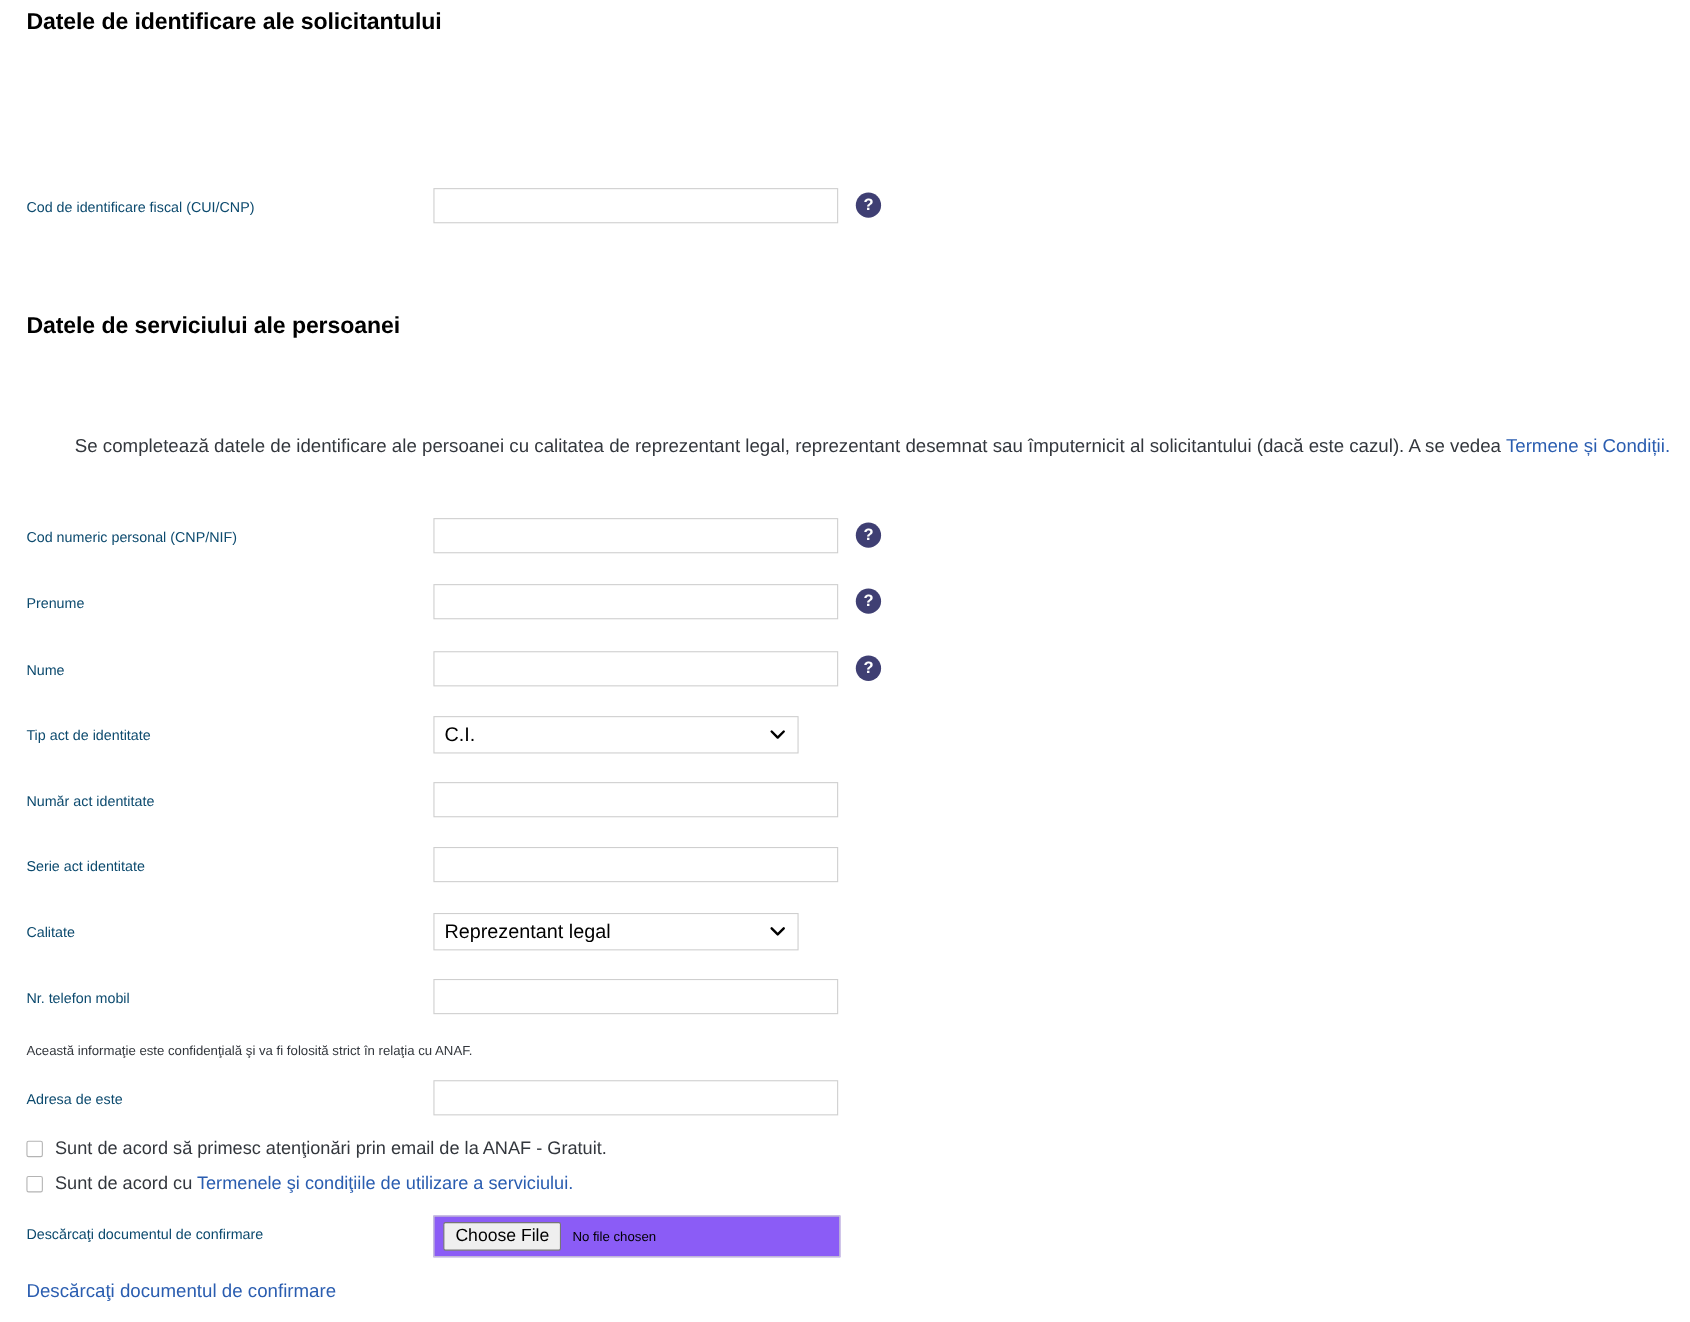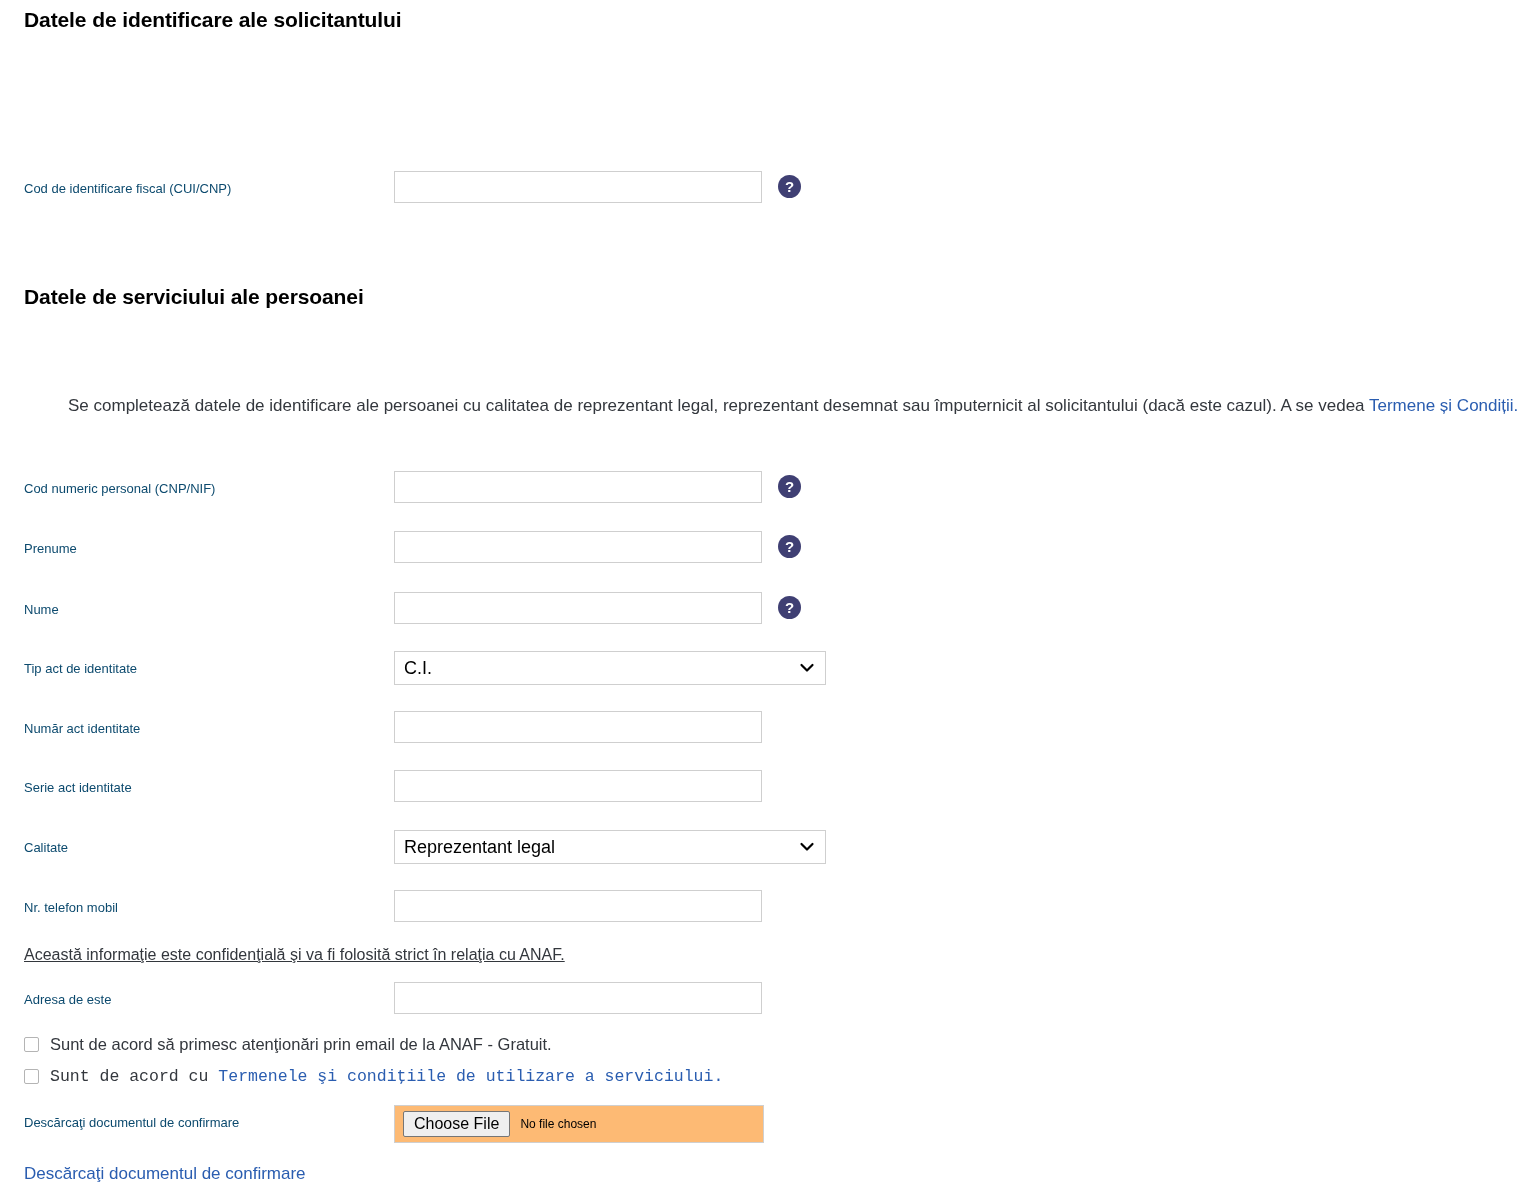--- a/index.html
+++ b/index.html
@@ -45,23 +45,22 @@
     color: #33373d;
     line-height: 28px;
   }
   #intro-paragraph {
     top: 392px;
     width: 1510px;
     margin-left: 44px;
   }
   #confidential-note {
     top: 941px;
-    font-size: 16px;
-    white-space: nowrap;
-    text-decoration: underline;
+    font-size: 12px;
+    white-space: nowrap;
   }
 
   a.link, .link {
     color: #2a5db0;
     text-decoration: none;
     cursor: pointer;
   }
 
   
   .field-row {
@@ -92,21 +91,21 @@
     font-size: 16px;
     color: #000;
     padding: 0 4px;
     outline: none;
   }
 
   .select-box {
     position: absolute;
     left: 394px;
     top: 0;
-    width: 432px;
+    width: 332px;
     height: 34px;
     box-sizing: border-box;
     border: 1px solid #cfcfcf;
     background: #ffffff;
     display: flex;
     align-items: center;
     padding: 0 10px 0 9px;
     cursor: pointer;
   }
   .select-value {
@@ -172,21 +171,21 @@
   
   #file-row { top: 1105px; }
   .file-wrap {
     position: absolute;
     left: 394px;
     top: 0;
     width: 370px;
     height: 38px;
     box-sizing: border-box;
     border: 1px solid #cfcfcf;
-    background: #fdba74;
+    background: #8b5cf6;
     display: flex;
     align-items: center;
     padding-left: 8px;
   }
   .file-button {
     background: #efefef;
     border: 1px solid #767676;
     border-radius: 2px;
     padding: 3px 10px;
     font-family: "Liberation Sans", sans-serif;
@@ -286,21 +285,21 @@
   <div class="field-row" style="top:982px;">
     <span class="field-label">Adresa de este</span>
     <input class="text-input" type="text" value="" style="">
   </div>
 
   <div class="check-row" style="top:1033px;">
     <span class="checkbox"></span>
     <span class="check-label">Sunt de acord să primesc atenţionări prin email de la ANAF - Gratuit.</span>
   </div>
 
-  <div class="check-row" style="top:1065px;font-family:Liberation Mono, monospace;">
+  <div class="check-row" style="top:1065px;">
     <span class="checkbox"></span>
     <span class="check-label"><span>Sunt de acord cu </span><a class="link">Termenele şi condiţiile de utilizare a serviciului.</a></span>
   </div>
 
   <div class="field-row" id="file-row">
     <span class="field-label">Descărcaţi documentul de confirmare</span>
     <div class="file-wrap">
       <span class="file-button">Choose File</span>
       <span class="file-status">No file chosen</span>
     </div>

